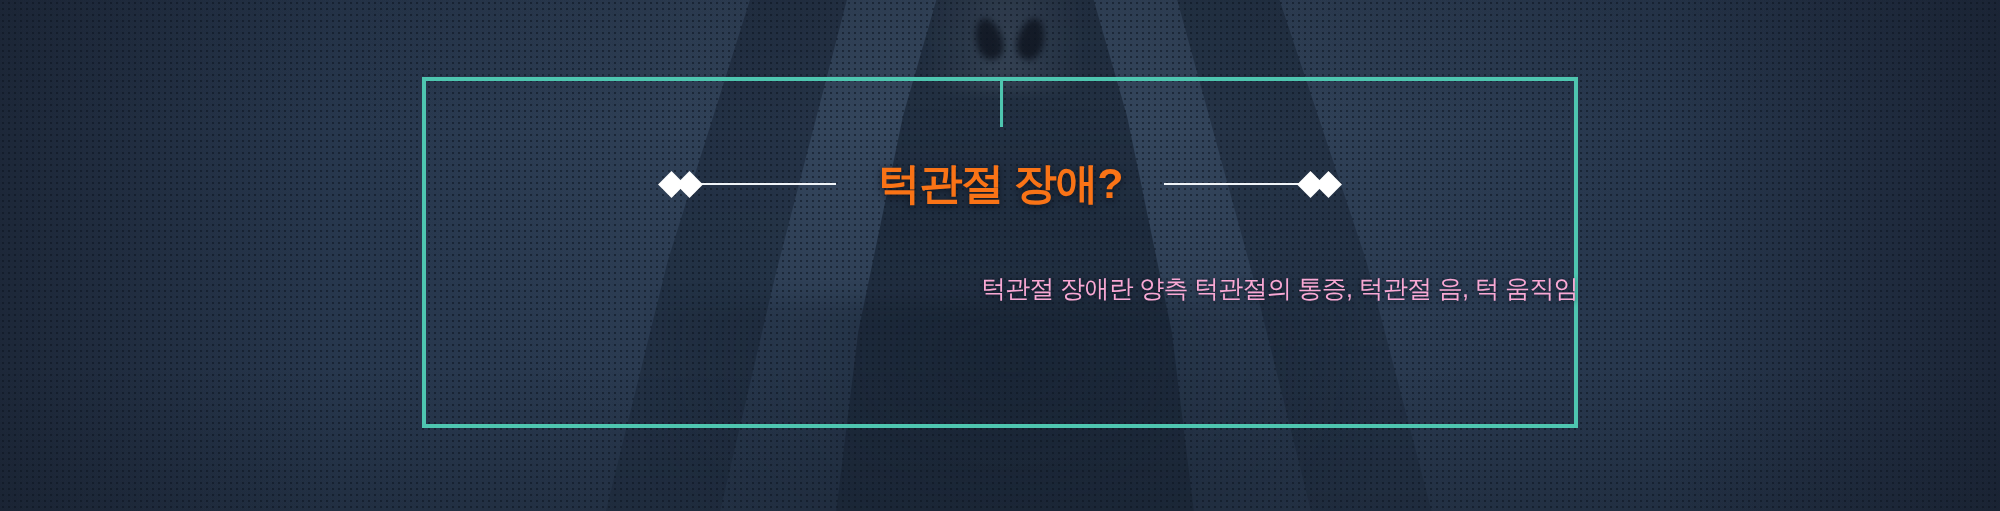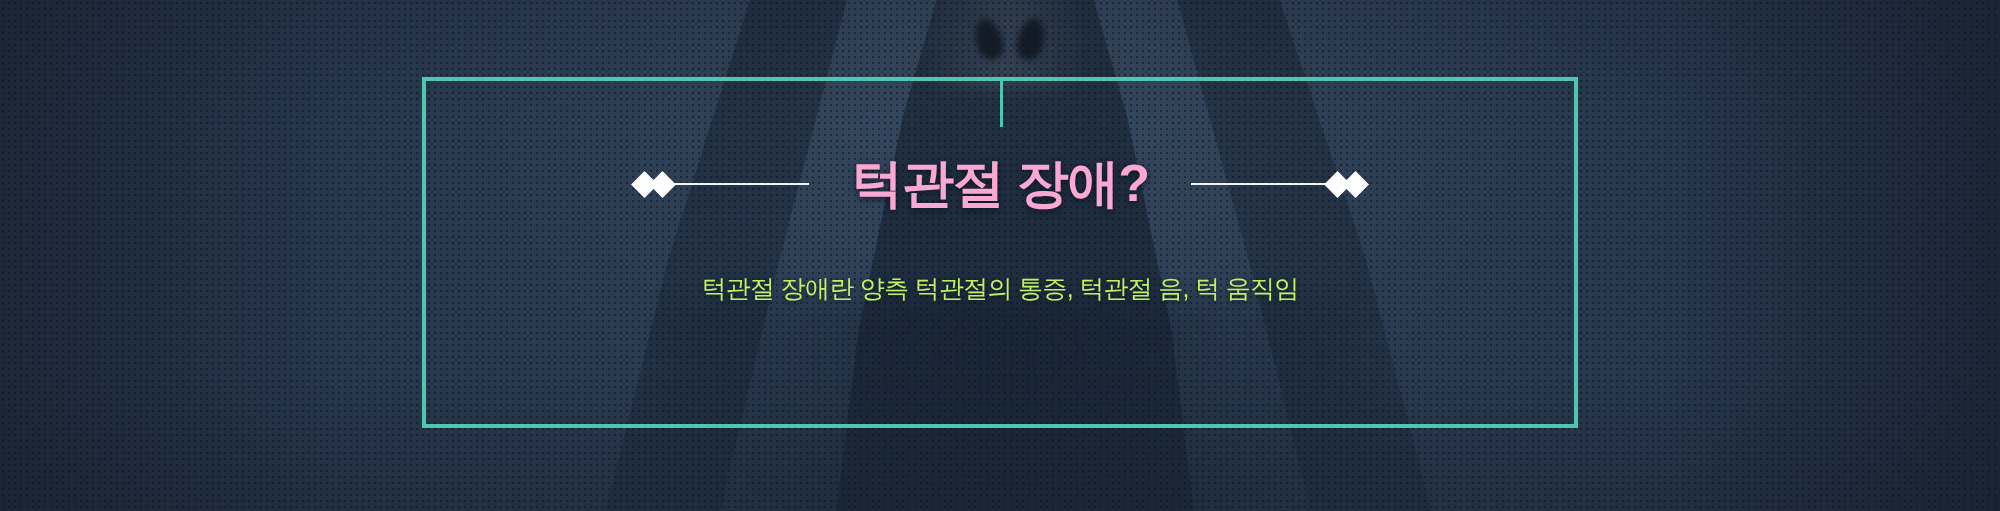--- a/index.html
+++ b/index.html
@@ -113,35 +113,35 @@
   }
   .dia + .dia{ margin-left:-1px; }
   .rule{
     width:136px; height:2px;
     background:#f0f4f8;
   }
   .deco-left .rule{ margin-left:1px; }
   .deco-right .rule{ margin-right:1px; }
 
   .title{
-    color:#f9a8d4;
-    font-size:52px;
+    color:#f97316;
+    font-size:43px;
     font-weight:bold;
     letter-spacing:-1.2px;
     white-space:nowrap;
     text-shadow:0 2px 7px rgba(8,14,24,0.75);
   }
 
   
   .body-copy{
     position:absolute;
     left:422px; top:266px;
     width:1156px;
-    text-align:center;
-    color:#bef264;
+    text-align:right;
+    color:#f9a8d4;
     font-size:25px;
     line-height:45px;
     letter-spacing:-0.7px;
     text-shadow:0 1px 5px rgba(8,16,26,0.65);
   }
   .body-copy span{ display:block; white-space:nowrap; }
 </style>
 </head>
 <body>
 

